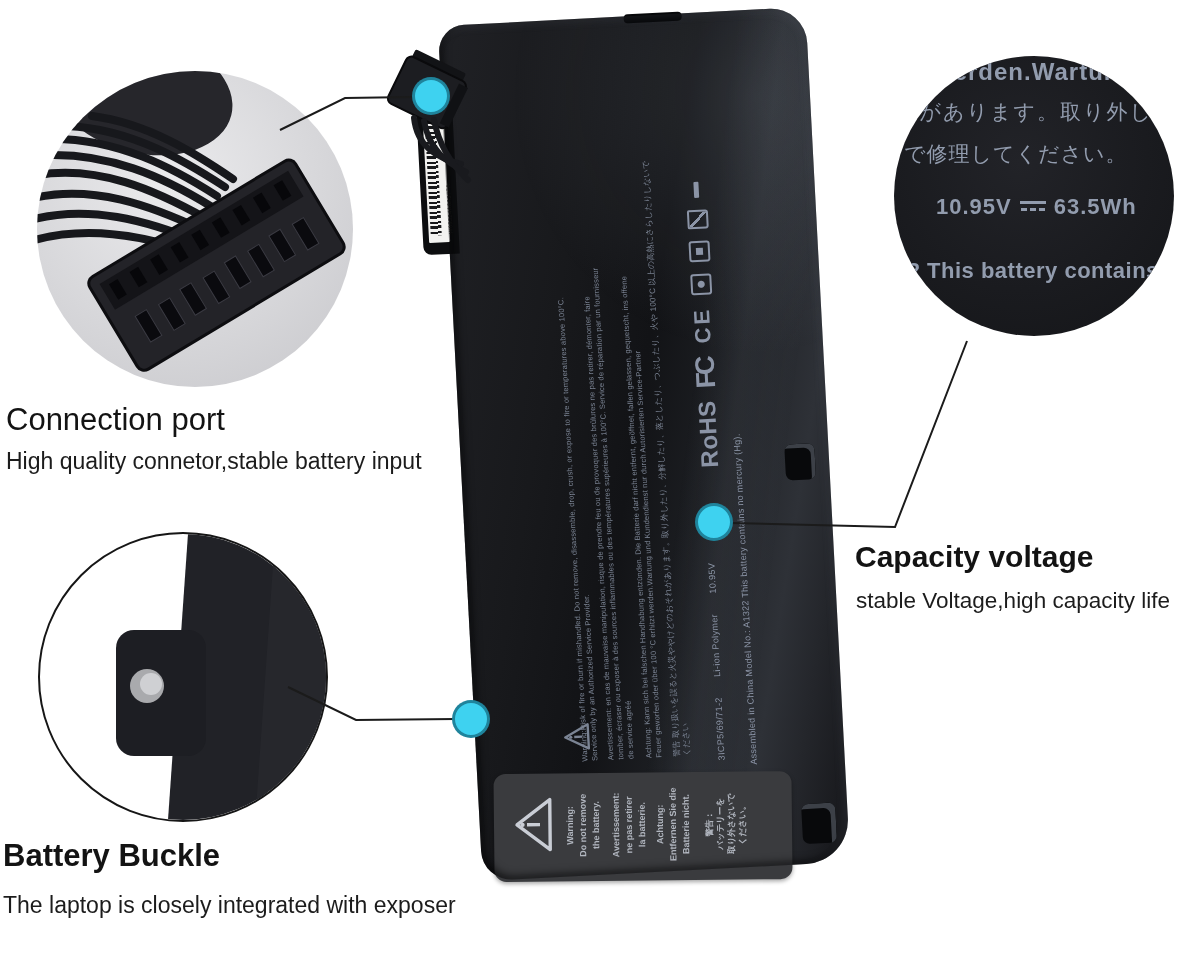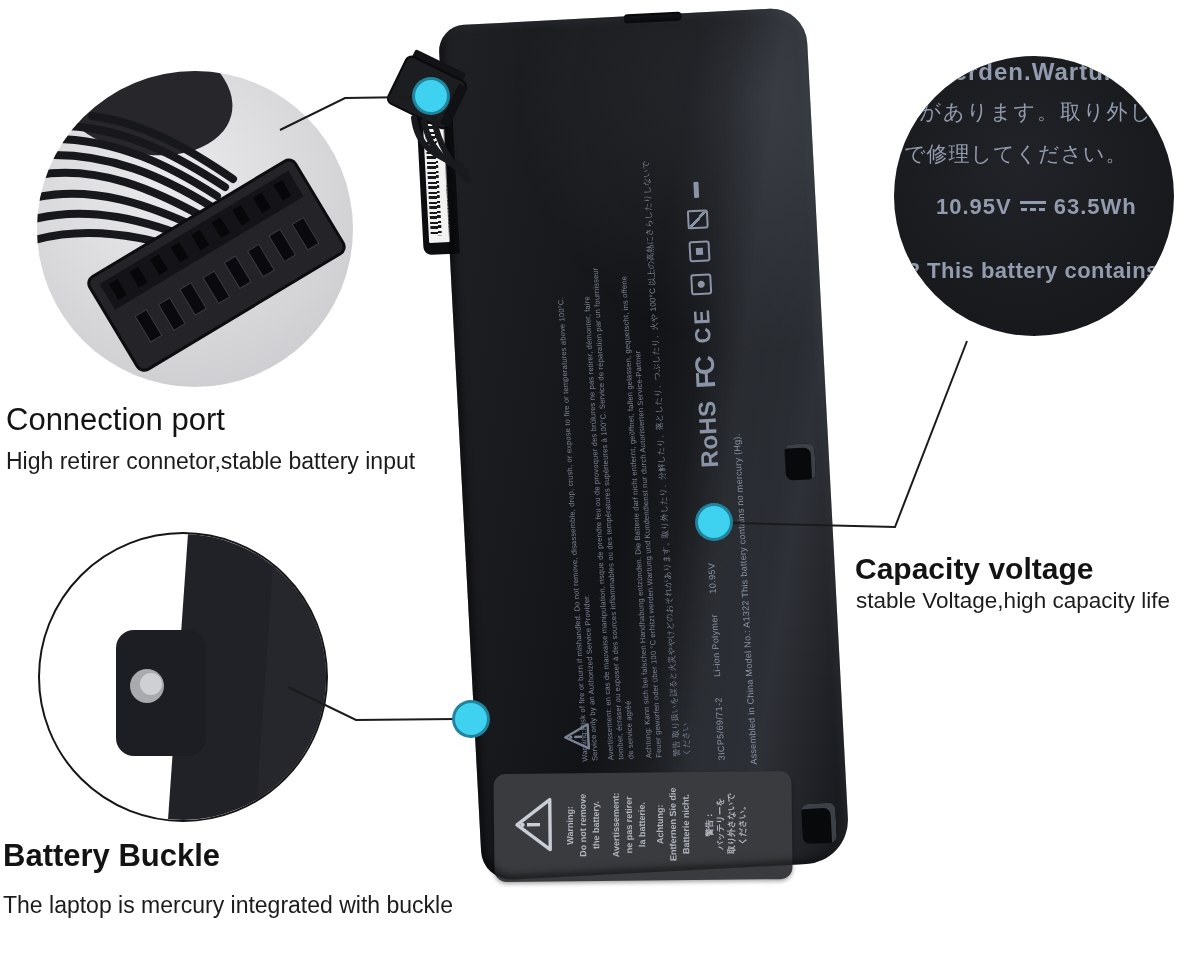--- a/index.html
+++ b/index.html
@@ -85,21 +85,21 @@
   .dot{position:absolute;width:38px;height:38px;border-radius:50%;background:#3ed2f0;
        border:3px solid rgba(13,84,105,.62);box-sizing:border-box;z-index:6;}
   .d1{left:412px;top:77px;} .d2{left:695px;top:503px;} .d3{left:452px;top:700px;}
 
   .hd{position:absolute;z-index:5;color:#131313;white-space:nowrap;}
   .h-conn{left:6px;top:402px;font-size:31px;font-weight:normal;}
   .s-conn{left:6px;top:448px;font-size:23px;color:#1c1c1c;}
   .h-buck{left:3px;top:838px;font-size:31px;font-weight:bold;}
   .s-buck1{left:3px;top:892px;font-size:23px;color:#1c1c1c;}
   .s-buck2{left:9px;top:934px;font-size:23px;color:#1c1c1c;}
-  .h-cap{left:855px;top:552px;font-size:30px;font-weight:bold;}
+  .h-cap{left:855px;top:540px;font-size:30px;font-weight:bold;}
   .s-cap{left:856px;top:588px;font-size:22.5px;color:#1c1c1c;}
 </style>
 </head>
 <body>
 
 <div class="stage">
 
   <div class="circle circle-tl">
     <svg width="316" height="316" viewBox="0 0 316 316">
       <ellipse cx="105" cy="22" rx="92" ry="60" fill="#26262b" transform="rotate(14 105 22)"></ellipse>
@@ -239,19 +239,19 @@
       <polyline points="731,523 895,527 967,341"></polyline>
       <polyline points="456,719 356,720 288,687"></polyline>
     </g>
   </svg>
 
   <div class="dot d1"></div>
   <div class="dot d2"></div>
   <div class="dot d3"></div>
 
   <div class="hd h-conn">Connection port</div>
-  <div class="hd s-conn">High retirer connetor,stable battery input</div>
+  <div class="hd s-conn">High quality connetor,stable battery input</div>
   <div class="hd h-buck">Battery Buckle</div>
-  <div class="hd s-buck1">The laptop is mercury integrated with buckle</div>
+  <div class="hd s-buck1">The laptop is closely integrated with exposer</div>
   <div class="hd h-cap">Capacity voltage</div>
   <div class="hd s-cap">stable Voltage,high capacity life</div>
 
 </div>
 
 </body></html>

